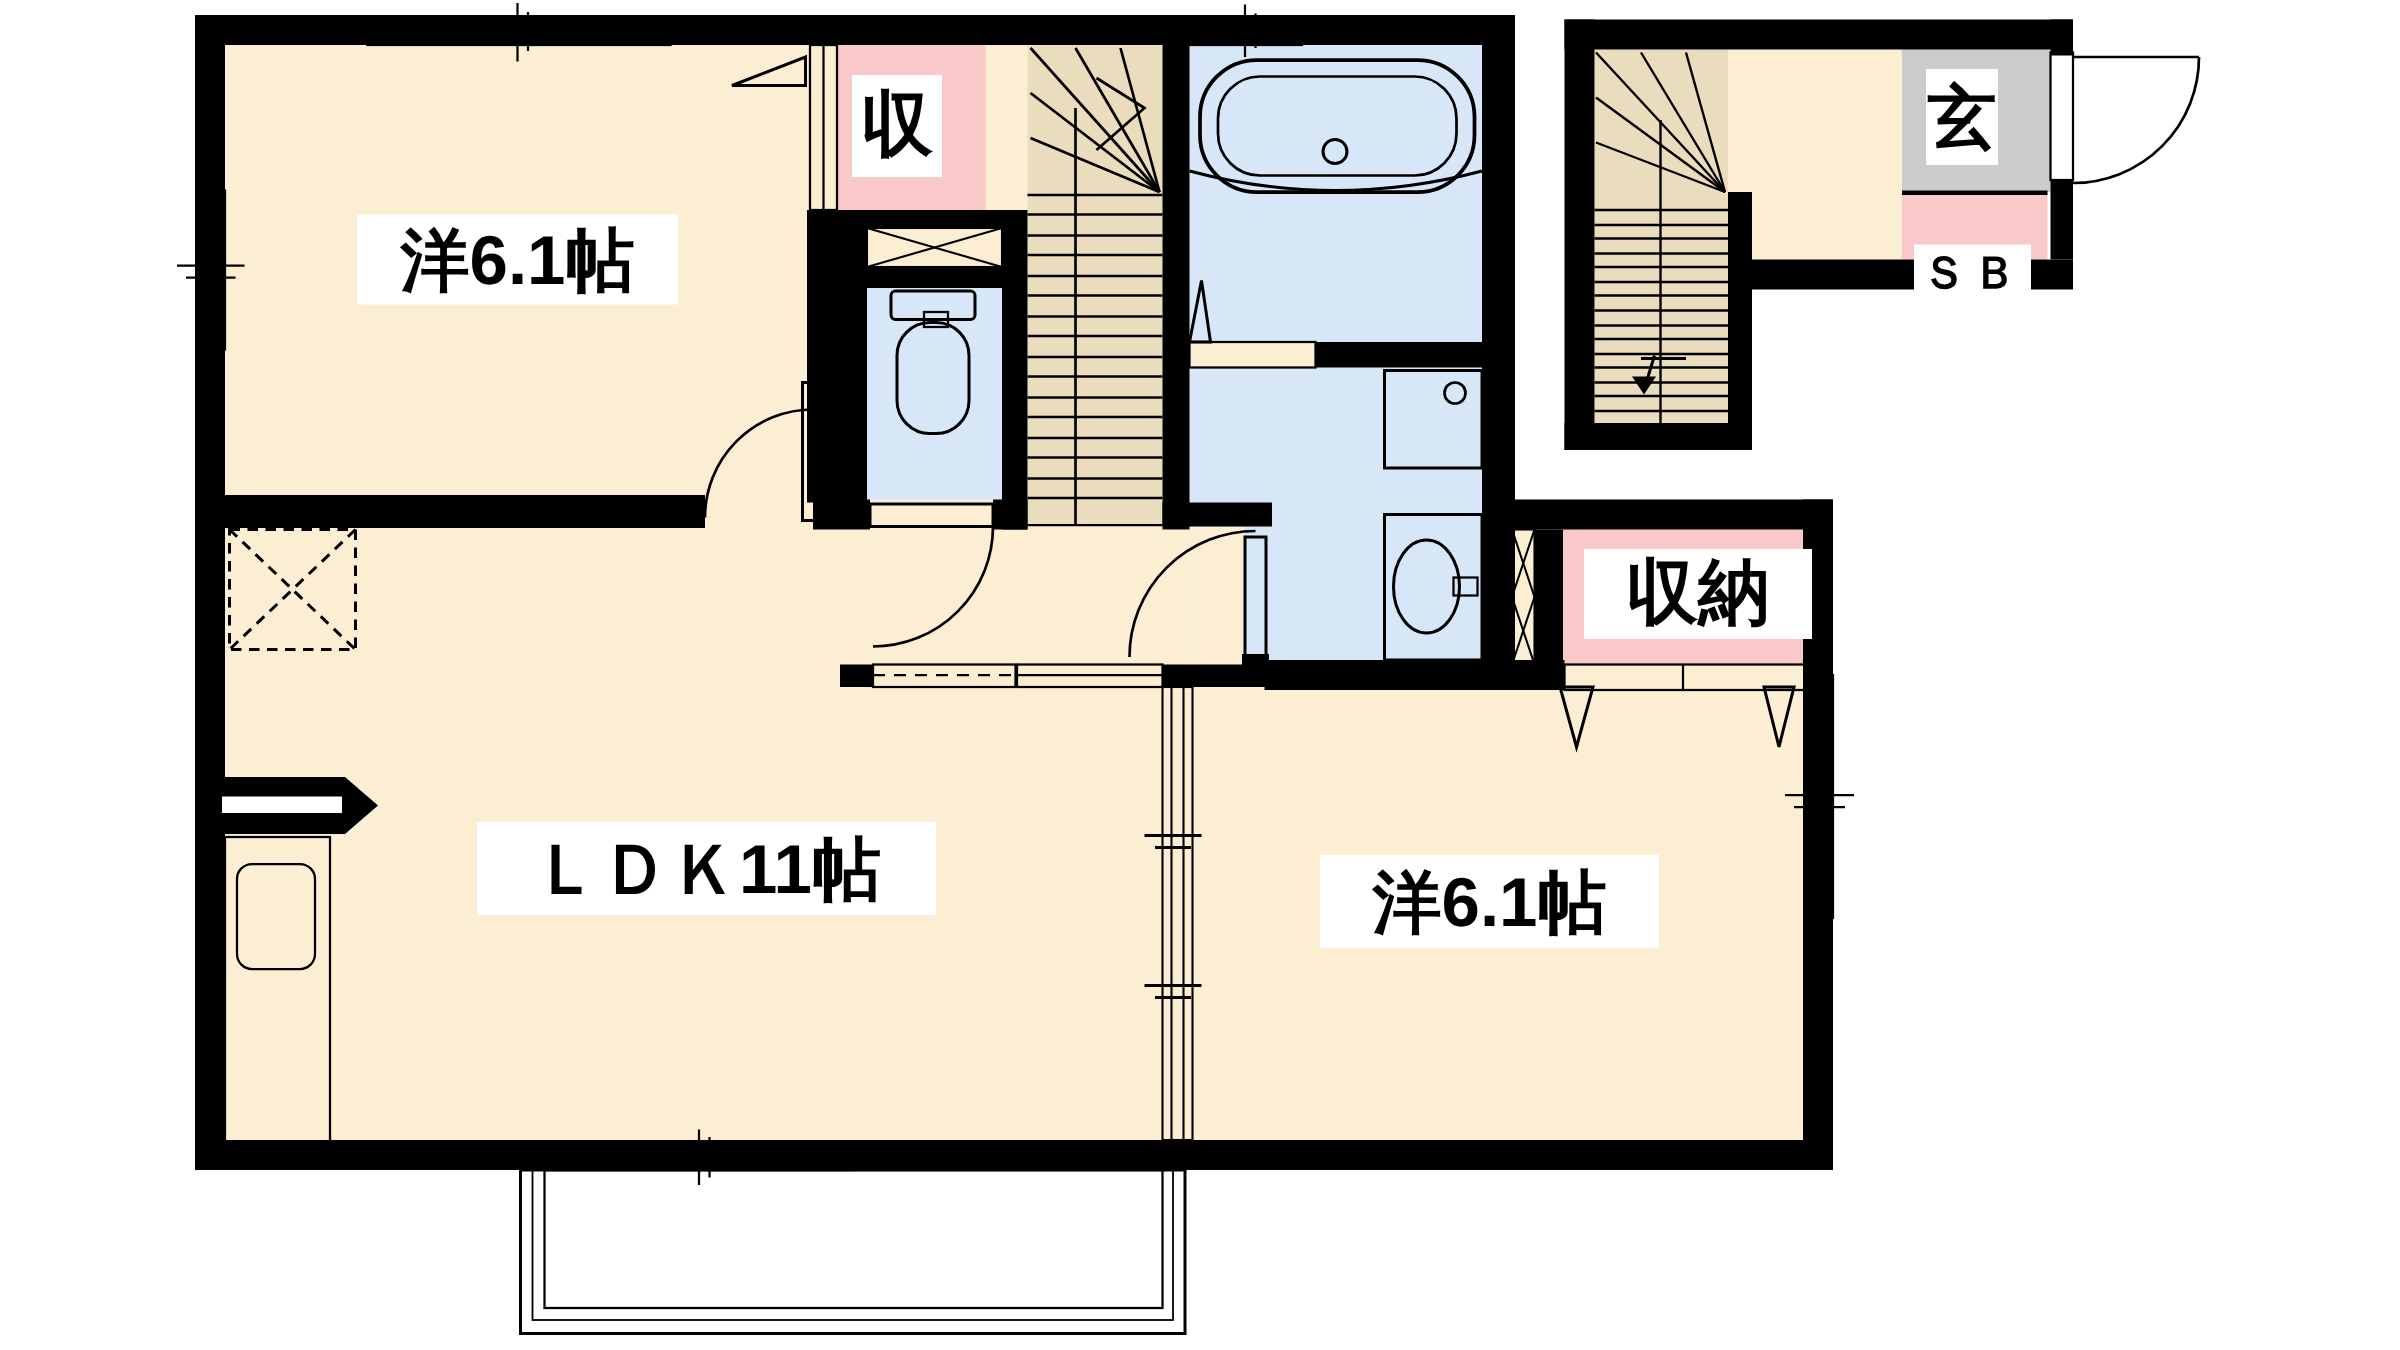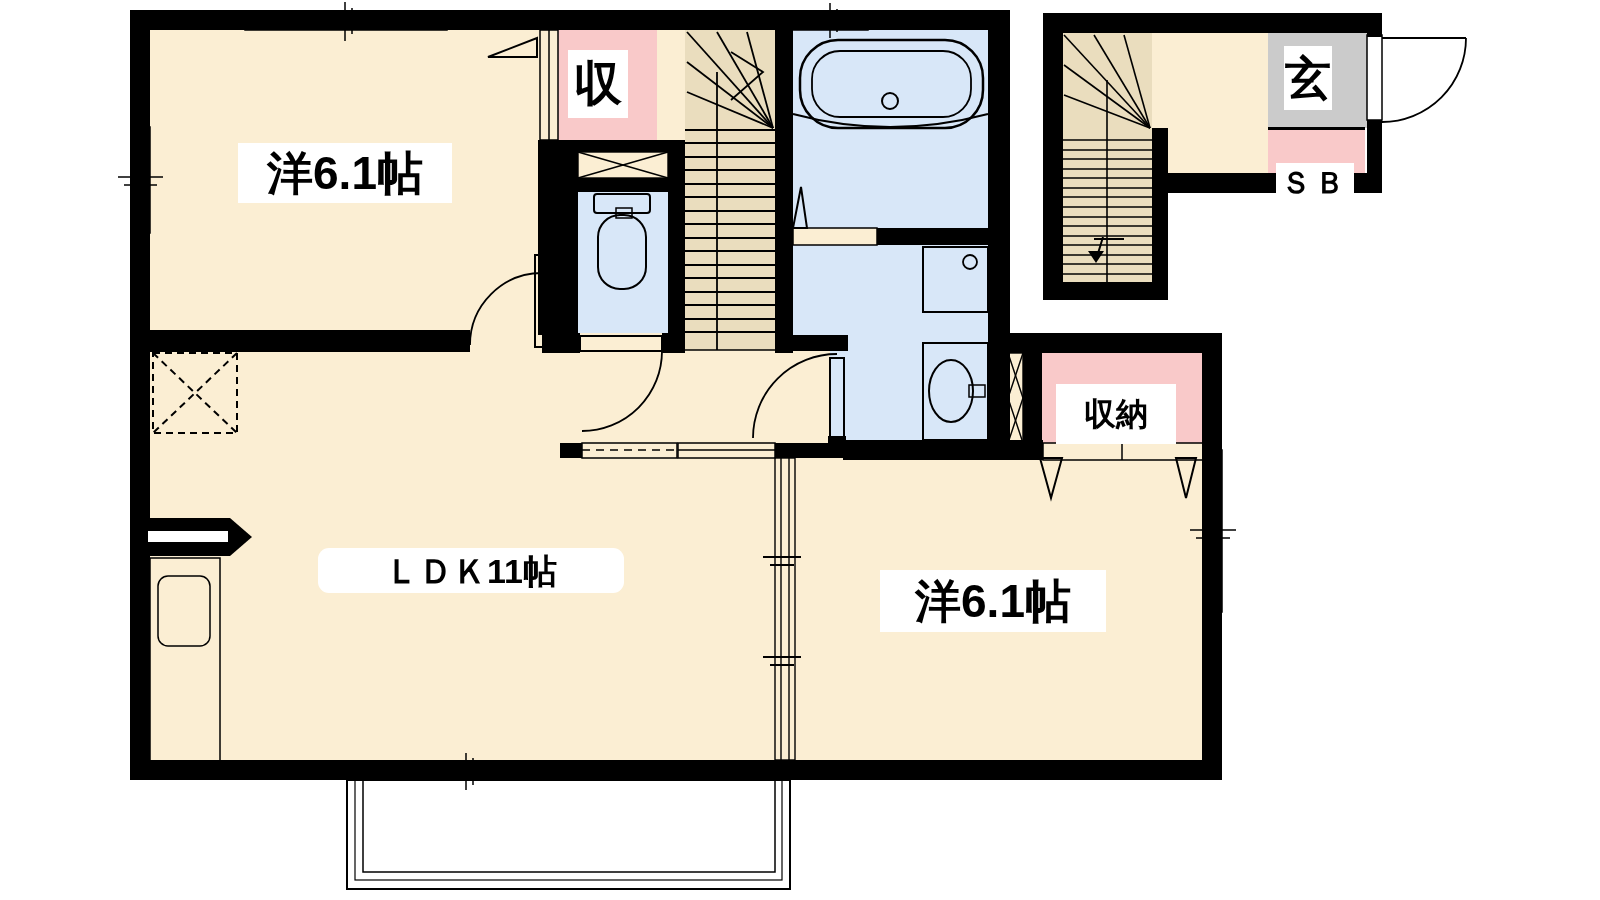--- a/index.html
+++ b/index.html
@@ -272,19 +272,19 @@
   </g>
 
   <g>
     <rect class="wh ln" x="347" y="780" width="443" height="109" stroke-width="2"></rect>
     <rect class="ln" x="355" y="780" width="427" height="100" stroke-width="1.2"></rect>
     <rect class="bal ln" x="363" y="780" width="412" height="92" stroke-width="1.5"></rect>
   </g>
 </svg>
 
 <div class="lbl" style="left:238px;top:143px;width:214px;height:60px;font-size:46px;">洋6.1帖</div>
-<div class="lbl" style="left:318px;top:548px;width:306px;height:45px;font-size:34px;border-radius:11px;">ＬＤＫ11帖</div>
+<div class="lbl" style="left:318px;top:548px;width:306px;height:62px;font-size:46px;">ＬＤＫ11帖</div>
 <div class="lbl" style="left:880px;top:570px;width:226px;height:62px;font-size:46px;">洋6.1帖</div>
 <div class="lbl" style="left:568px;top:50px;width:60px;height:68px;font-size:48px;">収</div>
-<div class="lbl" style="left:1056px;top:384px;width:120px;height:60px;font-size:32px;">収納</div>
+<div class="lbl" style="left:1056px;top:366px;width:152px;height:60px;font-size:48px;">収納</div>
 <div class="lbl" style="left:1284px;top:46px;width:48px;height:64px;font-size:46px;">玄</div>
 <div class="lbl" style="left:1276px;top:131px;width:78px;height:40px;font-size:30px;letter-spacing:4px;margin-top:32px;">ＳＢ</div>
 
 </div>
 </body></html>

